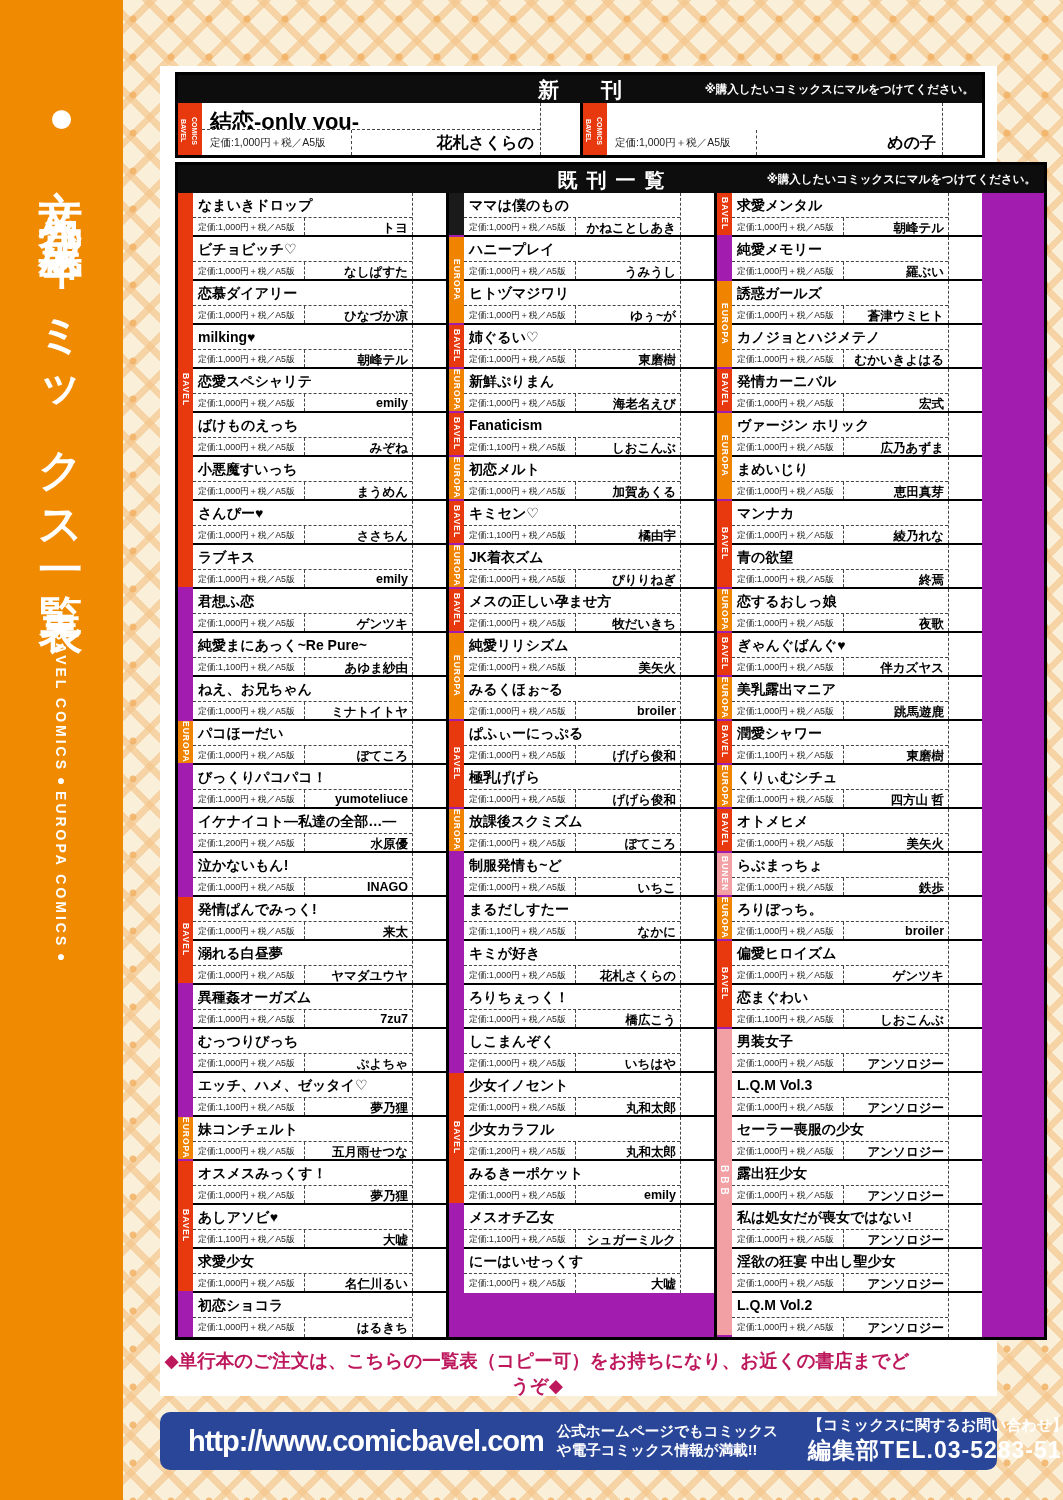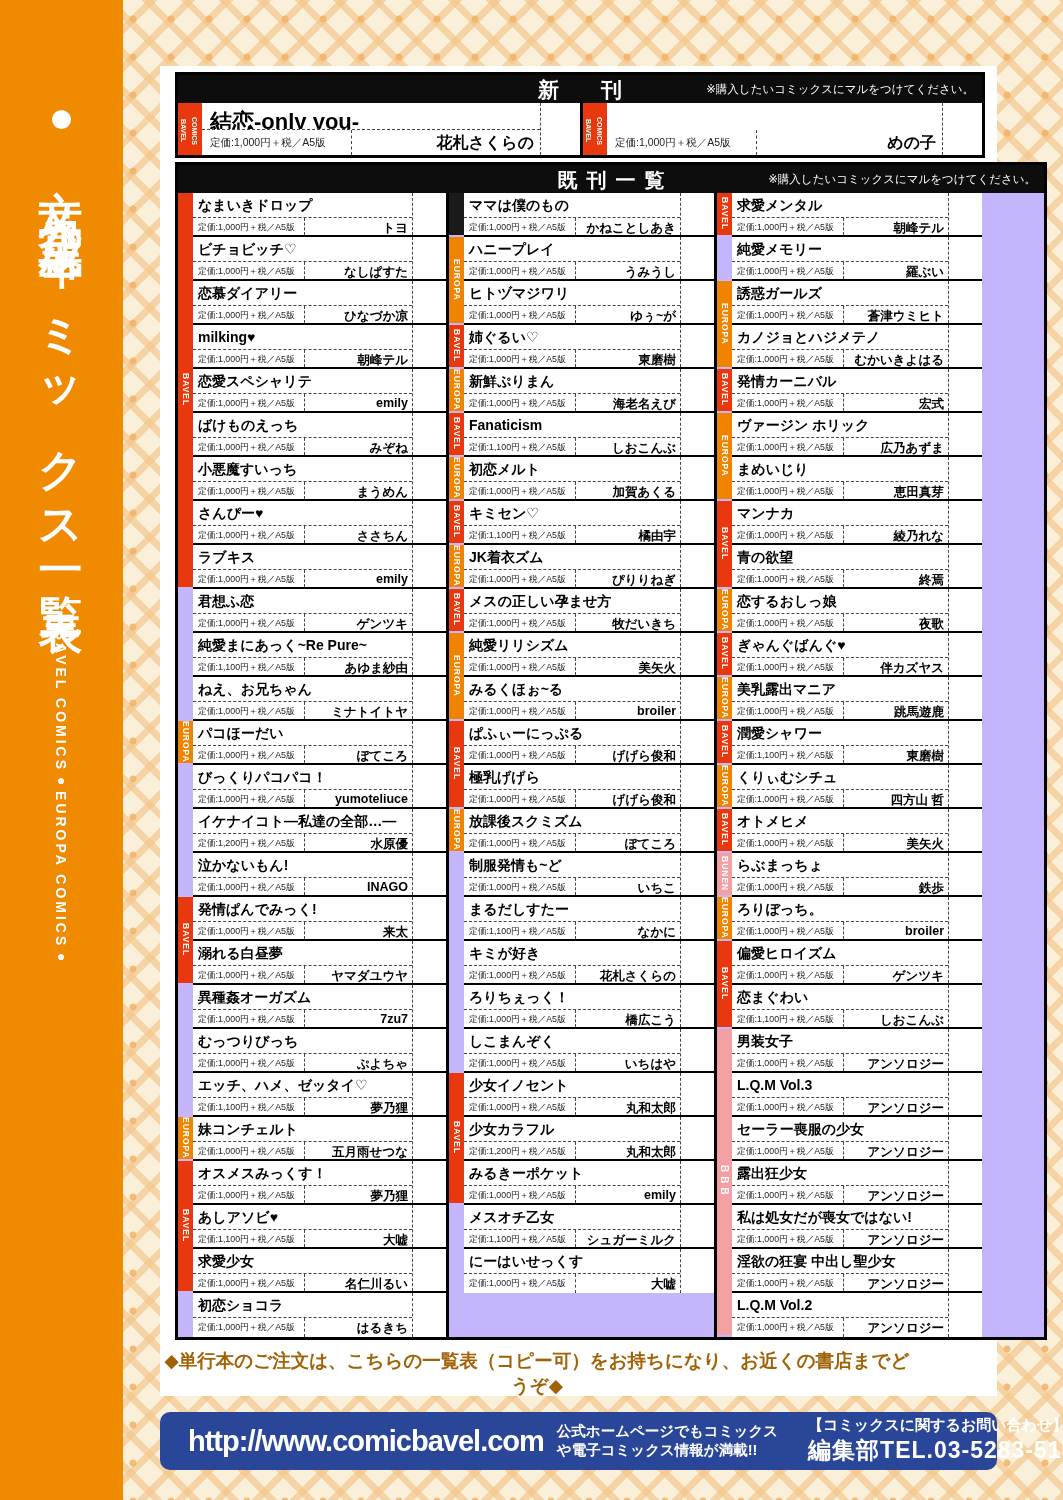--- a/index.html
+++ b/index.html
@@ -25,42 +25,42 @@
     writing-mode:vertical-rl; text-orientation:mixed;
     color:#fff; margin-top:92px; white-space:nowrap;
   }
   .sidebar-title { font-size:44px; font-weight:bold; letter-spacing:14px; }
   .sidebar-sub   { font-size:14px; font-weight:bold; letter-spacing:3px; margin-top:18px; }
   
   .panel { position:absolute; left:160px; top:66px; width:837px; height:1330px; background:#fff; z-index:1; }
   
   .bar { position:relative; background:#0d0d0d; color:#fff; }
   .bar .bar-title { position:absolute; left:0; right:0; text-align:center; font-weight:bold; }
-  .bar .bar-note  { position:absolute; right:8px; font-size:11.5px; font-weight:normal;margin-left:18px; }
+  .bar .bar-note  { position:absolute; right:8px; font-size:11.5px; font-weight:bold;margin-left:18px; }
   
   .newtbl { position:absolute; left:175px; top:72px; width:810px; border:3px solid #000; background:#fff; z-index:2; }
   .newtbl .bar { height:28px; }
   .newtbl .bar-title { top:1px; font-size:21px; letter-spacing:42px; text-indent:42px; }
   .newtbl .bar-note  { top:7px; }
   .newrow { display:flex; }
   .newentry { position:relative; width:50%; height:52px; display:grid;
     grid-template-columns:24px 150px 1fr 40px; grid-template-rows:27px 1fr; }
   .newentry + .newentry { border-left:3px solid #000; }
   .nlabel { grid-column:1; grid-row:1/3; background:#e8380d; color:#fff;
     writing-mode:vertical-lr; font-size:7px; font-weight:bold; line-height:11px;
     text-align:center; padding-top:3px; letter-spacing:0; }
   .ntitle { grid-column:2/4; grid-row:1; font-size:22px; font-weight:bold;
     padding:4px 0 0 8px; border-bottom:1.5px dashed #444; white-space:nowrap; overflow:hidden; }
   .nprice { grid-column:2; grid-row:2; font-size:10.5px; color:#222; padding:6px 0 0 8px;
     border-right:1.5px dashed #444; }
   .nauthor { grid-column:3; grid-row:2; font-size:16px; font-weight:bold; text-align:right;
     padding:3px 6px 0 0; white-space:nowrap; }
   .nmark { grid-column:4; grid-row:1/3; border-left:1.5px dashed #444; }
   
-  .cattbl { position:absolute; left:175px; top:162px; width:872px; z-index:2; background:#c4b5fd; border:3px solid #000; }
+  .cattbl { position:absolute; left:175px; top:162px; width:872px; z-index:2; background:#a21caf; border:3px solid #000; }
   .cattbl .bar { height:28px; }
   .cattbl .bar-title { top:2px; font-size:20px; letter-spacing:9px; text-indent:9px; }
   .cattbl .bar-note  { top:7px; }
   .cols { display:flex; }
   .col { position:relative; width:268px; padding-left:15px; }
   .col + .col { border-left:3px solid #000; }
   .strip { position:absolute; left:0; top:0; width:15px; height:100%; }
   .seg { position:absolute; left:0; width:15px; display:flex; align-items:center; justify-content:center; }
   .seg span { writing-mode:vertical-rl; text-orientation:mixed; color:#fff;
     font-size:8.5px; font-weight:bold; letter-spacing:1px; white-space:nowrap; }
@@ -70,21 +70,21 @@
   .entry:last-child { border-bottom:none; }
   .e-title { grid-column:1/3; grid-row:1; font-size:14px; font-weight:bold;
     padding:4px 0 0 5px; border-bottom:1.2px dashed #444; white-space:nowrap; overflow:hidden; }
   .e-price { grid-column:1; grid-row:2; font-size:8.8px; color:#222; padding:4px 0 0 5px;
     border-right:1.2px dashed #444; white-space:nowrap; }
   .e-author { grid-column:2; grid-row:2; font-size:12.5px; font-weight:bold; text-align:right;
     padding:2px 4px 0 0; white-space:nowrap; overflow:hidden; }
   .e-mark { grid-column:3; grid-row:1/3; border-left:1.2px dashed #444; }
   
   .order-note { position:absolute; left:160px; top:1348px; width:754px; text-align:center;
-    font-size:18.5px; font-weight:bold; color:#a16207; z-index:2; }
+    font-size:18.5px; font-weight:bold; color:#be185d; z-index:2; }
   .bluebar { position:absolute; left:160px; top:1412px; width:837px; height:58px;
     background:#2a4699; border-radius:10px; z-index:2;
     display:flex; align-items:center; color:#fff; }
   .url { font-size:29px; font-weight:bold; padding-left:28px; letter-spacing:-1px; white-space:nowrap; }
   .promo { font-size:14.5px; font-weight:bold; line-height:19px; margin-left:13px; white-space:nowrap; }
   .vdiv { width:2px; height:40px; background:#fff; margin:0 14px 0 16px; }
   .contact { white-space:nowrap; padding-right:10px; }
   .contact-h { font-size:15px; font-weight:bold; }
   .contact-t { font-size:23px; font-weight:bold; letter-spacing:1px; }
 </style>

